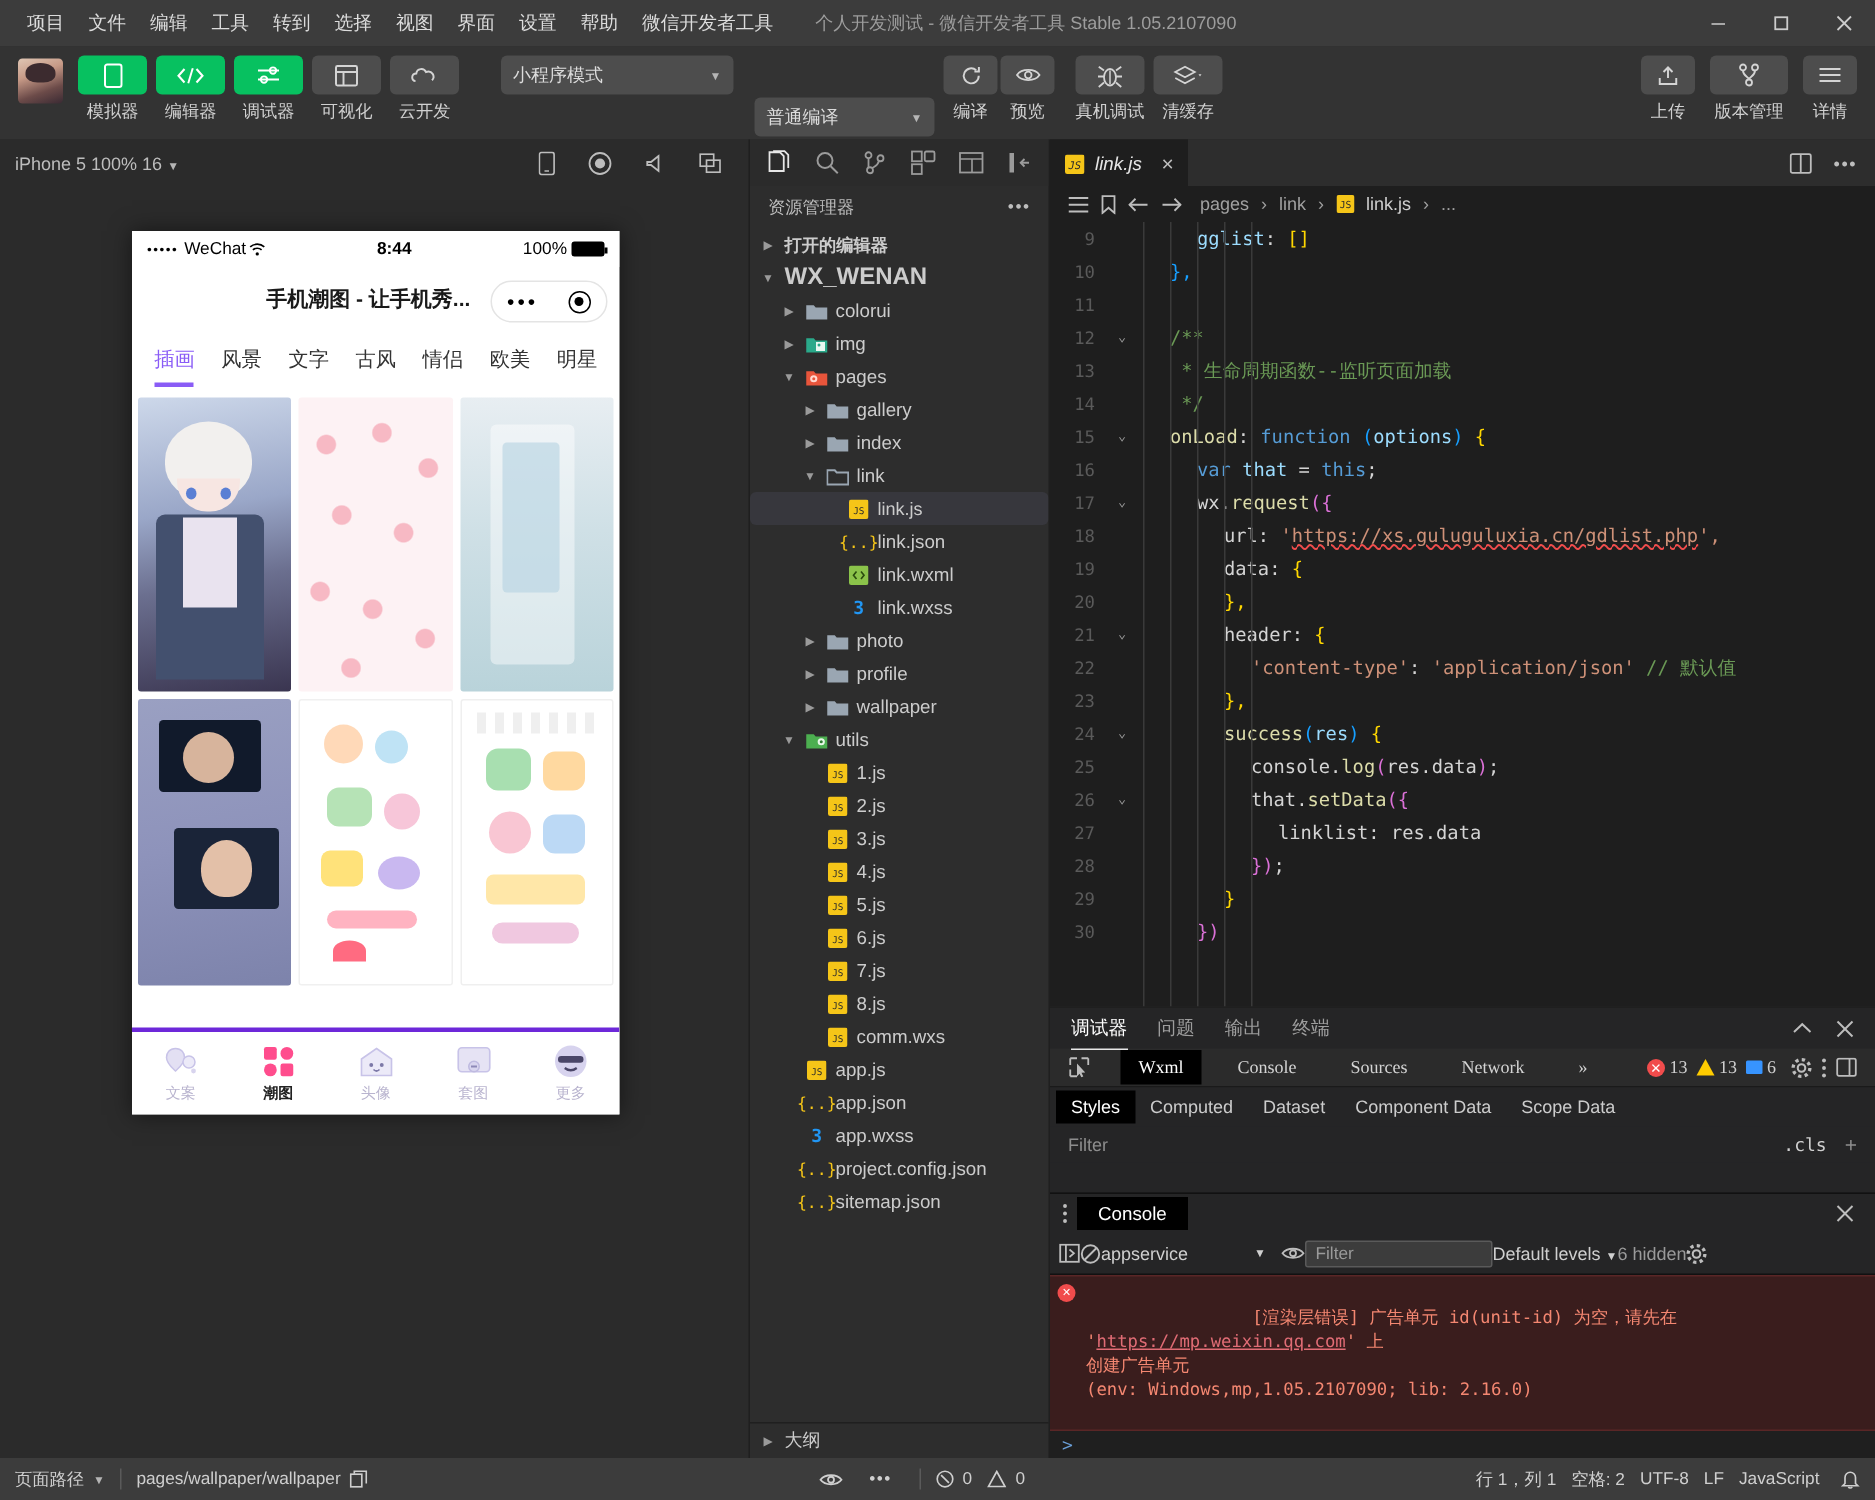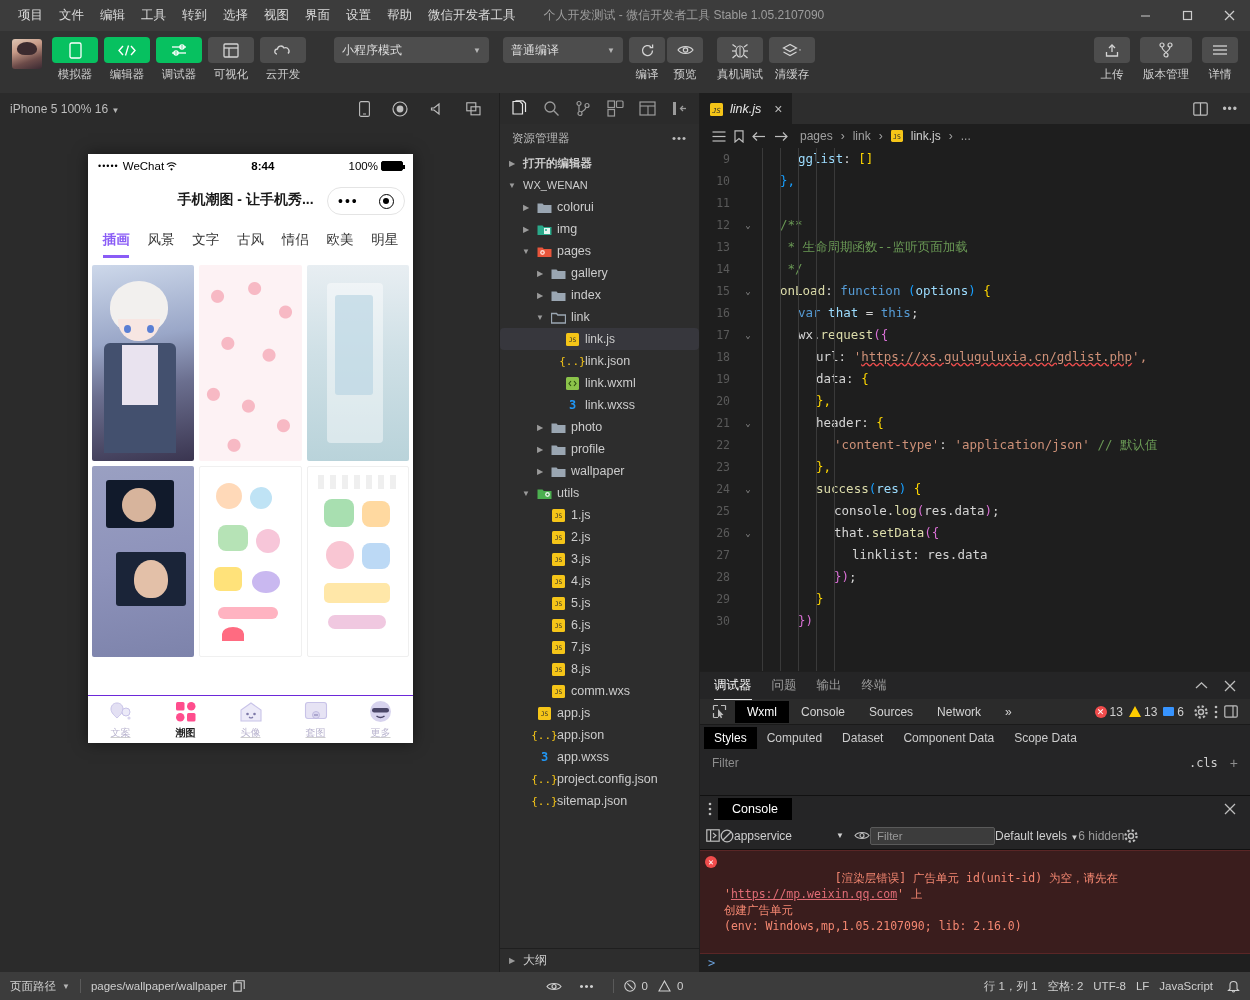--- a/index.html
+++ b/index.html
@@ -55,27 +55,27 @@
   .batt-box:after{content:"";position:absolute;right:-3px;top:3px;width:2px;height:4px;background:#000;}
   .navbar { height:43px; display:flex; align-items:center; justify-content:center; position:relative; color:#000;}
   .navbar .t { font-size:14px; font-weight:600; color:#1a1a1a; margin-right:10px;}
   .capsule { position:absolute; right:8px; top:9px; width:78px; height:28px; border:1px solid #e4e4e4; border-radius:14px;
              display:flex; align-items:center; justify-content:space-around; }
   .capsule .dots3 { letter-spacing:2px; font-size:14px; line-height:8px; }
   .capsule .circ { width:15px; height:15px; border:1.6px solid #000; border-radius:50%; display:flex; align-items:center; justify-content:center;}
   .capsule .circ:after{content:"";width:6px;height:6px;border-radius:50%;background:#000;}
   .cats { height:38px; display:flex; align-items:center; padding:0 6px; font-size:13.5px; color:#333; }
   .cat { flex:1; text-align:center; position:relative; padding:8px 0 9px; }
-  .cat.on { color:#8a5cf6; font-weight:700; }
+  .cat.on { color:#8a5cf6; font-weight:400; }
   .cat.on:after { content:""; position:absolute; left:50%; transform:translateX(-50%); bottom:0; width:26px; height:2.5px; background:#8a5cf6;}
   .grid { padding:6px 4px 0 4px; display:flex; gap:5px; }
   .col { flex:1; display:flex; flex-direction:column; gap:5px; }
   .card { border-radius:2px; overflow:hidden; position:relative; }
-  .tabbar { position:absolute; bottom:0; left:0; right:0; height:48px; background:#fff; border-top:1px solid #6d28d9;
-            display:flex; align-items:center;text-decoration:underline; }
+  .tabbar { position:absolute; bottom:0; left:0; right:0; height:58px; background:#fff; border-top:3px solid #6d28d9;
+            display:flex; align-items:center; }
   .tab { flex:1; display:flex; flex-direction:column; align-items:center; gap:2px; }
   .tab .ti { width:26px; height:24px; display:flex; align-items:center; justify-content:center;}
   .tab .tl { font-size:10px; color:#b9b4cf; }
   .tab.on .tl { color:#222; font-weight:700; }
 
   
   .editor-wrap { flex:1; display:flex; min-width:0; }
   .explorer { width:200px; flex:0 0 200px; background:#2d2d2d; display:flex; flex-direction:column; border-right:1px solid #1f1f1f;}
   .explorer-icons { height:31px; display:flex; align-items:center; gap:10px; padding:0 8px; background:#2b2b2b;}
   .ei { width:24px; height:24px; display:flex; align-items:center; justify-content:center; color:#9b9b9b; cursor:pointer;}
@@ -117,21 +117,21 @@
   .k-var   { color:#9cdcfe; }
   .k-pl    { color:#d4d4d4; }
   .url-underline { text-decoration:underline; text-decoration-color:#f14c4c; text-decoration-style:wavy; }
 
   
   .dbg { flex:0 0 auto; background:#252526; display:flex; flex-direction:column; border-top:1px solid #1f1f1f;}
   .dbg-head { height:27px; display:flex; align-items:center; gap:20px; padding:0 14px; font-size:12.5px; color:#9d9d9d;}
   .dbg-head .t.on { color:#fff; position:relative; }
   .dbg-head .t.on:after{content:"";position:absolute;left:0;right:0;bottom:-6px;height:1.5px;background:#e7e7e7;}
   .dbg-head .rt { margin-left:auto; display:flex; gap:16px; align-items:center;}
-  .devtabs { height:26px; background:#2b2b2b; display:flex; align-items:center; gap:0; padding:0 4px; border-bottom:1px solid #1a1a1a;}
+  .devtabs { height:26px; background:#2b2b2b; display:flex; align-items:center; gap:12px; padding:0 4px; border-bottom:1px solid #1a1a1a;font-family:Liberation Serif, serif;}
   .dt { padding:4px 12px; font-size:12px; color:#d4d4d4; }
   .dt.on { background:#000; color:#fff; }
   .devtabs .st { margin-left:auto; display:flex; align-items:center; gap:6px; padding-right:8px; font-size:12px;}
   .badge { display:flex; align-items:center; gap:3px; }
   .dot-err{width:12px;height:12px;border-radius:50%;background:#f14c4c;color:#fff;font-size:9px;display:flex;align-items:center;justify-content:center;}
   .tri-warn{width:0;height:0;border-left:6px solid transparent;border-right:6px solid transparent;border-bottom:11px solid #ffcc00;}
   .sq-info{width:11px;height:9px;background:#3794ff;border-radius:1px;}
   .styles-row { height:26px; background:#252526; display:flex; align-items:center; gap:0; padding:0 4px; }
   .sr { padding:4px 10px; font-size:12px; color:#ccc;}
   .sr.on { background:#000; color:#fff;}
@@ -259,21 +259,21 @@
     </div>
 
     <div class="labeled" style="margin-right:14px;padding-left:14px;">
       <div class="sel" style="width:155px;">
         <span>小程序模式</span>
         <span class="caret">▼</span>
       </div>
     </div>
 
     <div class="labeled" style="margin-right:6px;">
-      <div class="sel" style="width:120px;">
+      <div class="sel" style="width:120px;margin-top:28px;">
         <span>普通编译</span>
         <span class="caret">▼</span>
       </div>
     </div>
 
     <div class="labeled" style="margin-right:2px;">
       <div class="iconbtn">
         <span>
           <svg width="15" height="15" viewBox="0 0 15 15">
               <path d="M12.5 7.5 A5 5 0 1 1 10.8 3.8" fill="none" stroke="#d4d4d4" stroke-width="1.3"></path>
@@ -612,21 +612,21 @@
           <span class="dots">•••</span>
         </div>
 
         <div class="tree" id="tree">
             <div class="row" style="padding-left: 6px;">
               <span class="arrow">▶</span>
               <span style="font-weight: 700; font-size: 11.5px;">打开的编辑器</span>
             </div>
             <div class="row" style="padding-left: 6px;">
               <span class="arrow">▼</span>
-              <span style="font-weight: 400; font-size: 11px;">WX_WENAN</span>
+              <span style="font-weight: 700; font-size: 16px;">WX_WENAN</span>
             </div>
             <div class="row" style="padding-left: 20px;">
               <span class="arrow">▶</span>
               <span class="fico">
                 <svg width="15" height="13" viewBox="0 0 15 13">
                   <path d="M0.5 2.5 L5.5 2.5 L6.8 4 L14.5 4 L14.5 12 L0.5 12Z" fill="#9aa6b2"></path>
                 </svg>
               </span>
               <span>colorui</span>
             </div>

